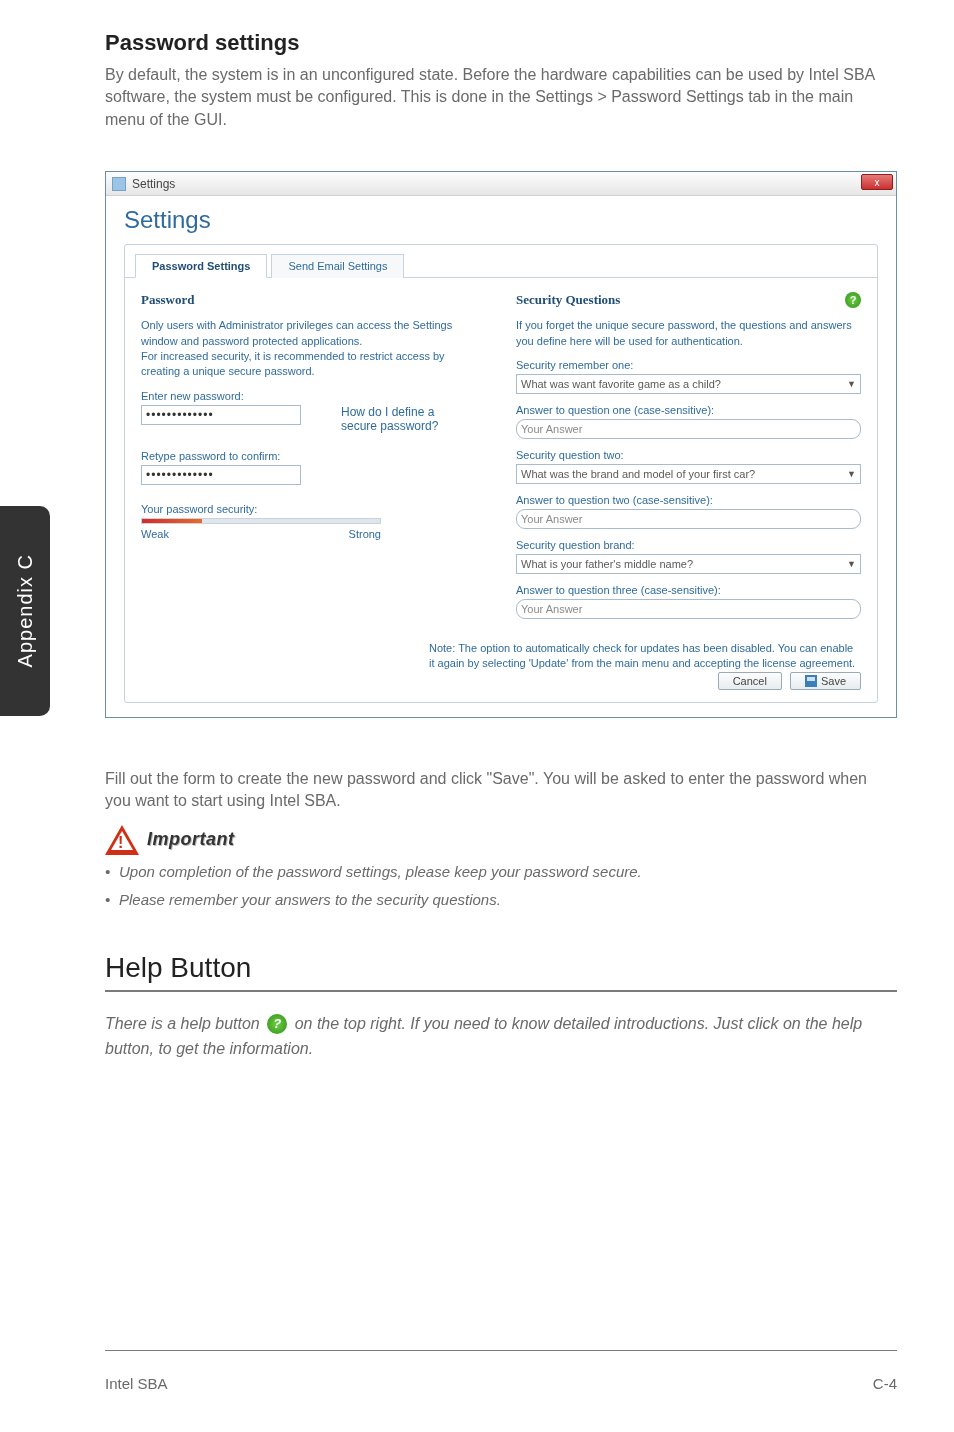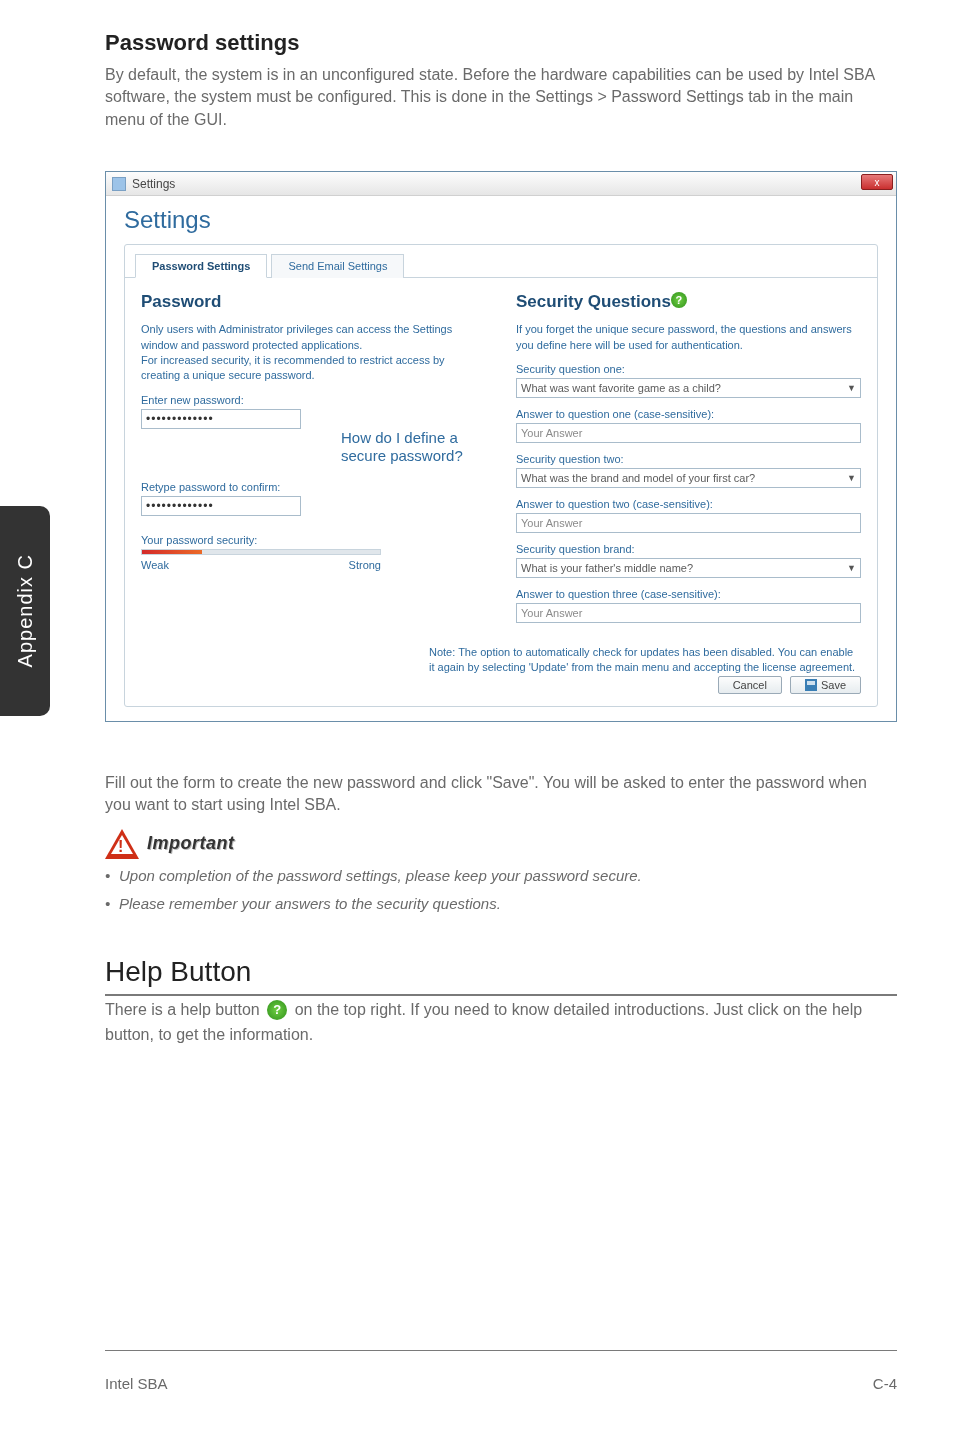--- a/index.html
+++ b/index.html
@@ -116,24 +116,25 @@
     color: #1f4d75;
     border-bottom: 1px solid #fff;
   }
   .panel-body {
     display: flex;
     padding: 14px 16px;
     gap: 30px;
   }
   .col { flex: 1; }
   .col h4 {
-    font-size: 17px;
+    font-size: 13px;
     font-weight: bold;
     color: #1f4d75;
     margin-bottom: 10px;
+    font-family: Liberation Serif, serif;
   }
   .col p, .col div.small {
     font-size: 11px;
     color: #2f6b9e;
     line-height: 1.4;
   }
   .help-icon {
     float: right;
     width: 16px; height: 16px;
     border-radius: 50%;
@@ -155,27 +156,26 @@
     height: 20px;
     font-size: 11px;
     color: #5b5b5b;
     padding: 0 4px;
     background: #fff;
     display: flex;
     align-items: center;
     justify-content: space-between;
   }
   .sel .caret { color: #555; font-size: 9px; }
-  .inp-grey { color: #8a8a8a; }
+  .inp-grey { color: #8a8a8a; border-radius: 9px; }
   .hint-link {
-    font-size: 15px;
+    font-size: 12px;
     color: #2f6b9e;
     margin-left: 40px;
     line-height: 1.2;
-    margin-top: 20px;
   }
   .pw-row {
     display: flex;
     align-items: flex-start;
     margin-bottom: 6px;
   }
   .pw-box {
     width: 160px;
     border: 1px solid #a9bccb;
     height: 20px;
@@ -304,24 +304,25 @@
     color: #6a6a6a;
   }
   .h1-section {
     font-size: 28px;
     color: #222;
     margin-top: 40px;
     padding-bottom: 6px;
     border-bottom: 2px solid #7a7a7a;
   }
   .help-para {
-    margin-top: 1px;
+    margin-top: 19px;
     font-size: 16px;
     color: #6a6a6a;
     line-height: 1.6;
+    font-style: italic;
   }
   .inline-help-icon {
     display: inline-flex;
     width: 20px; height: 20px;
     border-radius: 50%;
     background: radial-gradient(#6fcf42, #2e8f1b);
     color: #fff;
     font-size: 13px;
     font-weight: bold;
     align-items: center;
@@ -392,27 +393,27 @@
             <div class="meter">
               <div class="fill"></div>
             </div>
             <div class="meter-labels">
               <span>Weak</span>
               <span>Strong</span>
             </div>
           </div>
 
           <div class="col">
-            <div style="display:flex; align-items:flex-start">
+            <div style="display:flex; justify-content:space-between; align-items:flex-start">
               <h4>Security Questions</h4>
               <div class="help-icon">?</div>
             </div>
             <p>If you forget the unique secure password, the questions and answers you define here will be used for authentication.</p>
 
-            <div class="qlabel">Security question one:</div>
+            <div class="qlabel">Security remember one:</div>
             <div class="sel">
               <span>What was want favorite game as a child?</span>
               <span class="caret">▼</span>
             </div>
             <div class="qlabel">Answer to question one (case-sensitive):</div>
             <div class="inp inp-grey">Your Answer</div>
 
             <div class="qlabel">Security question two:</div>
             <div class="sel">
               <span>What was the brand and model of your first car?</span>

